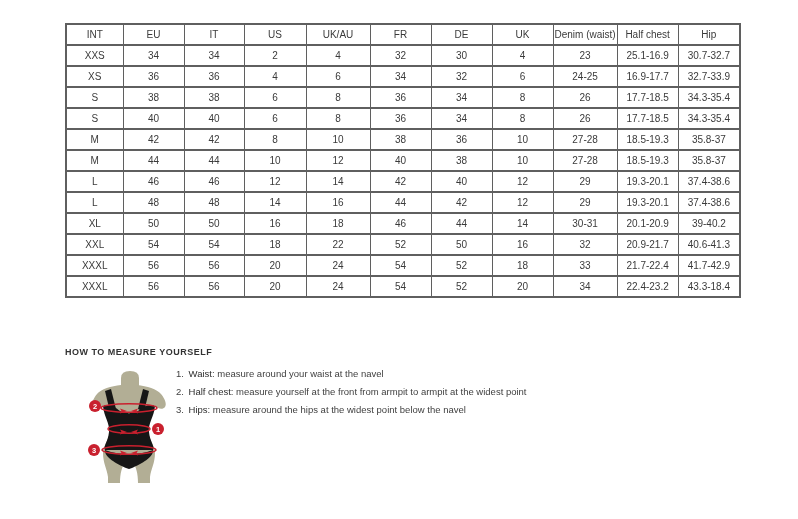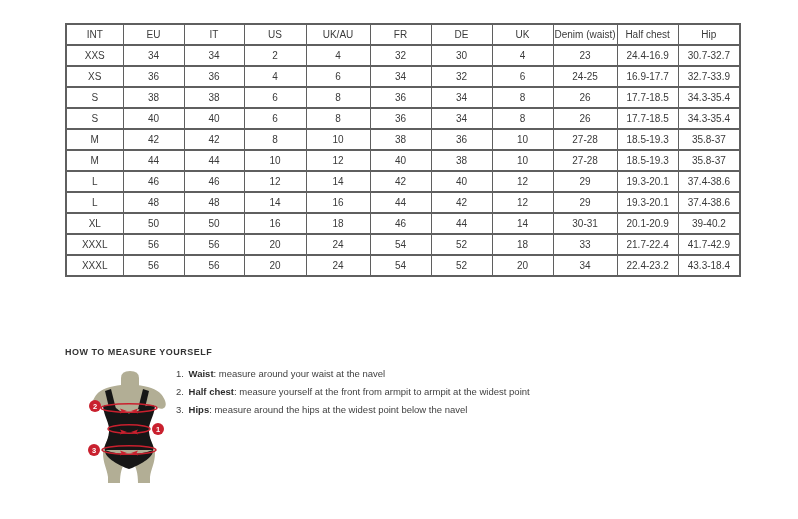--- a/index.html
+++ b/index.html
@@ -23,21 +23,21 @@
   }
   
   .measure-title{
     position:absolute;left:65px;top:347px;
     font-size:9px;font-weight:700;letter-spacing:.5px;color:#333333;
   }
   .figure{position:absolute;left:79px;top:369px;width:96px;height:128px;}
   .steps{position:absolute;left:176px;top:367px;font-size:9.5px;color:#3f3f3f;}
   .steps .step{height:18px;line-height:13px;white-space:nowrap;}
   .steps .num{margin-right:2px;}
-  .steps .lbl{font-weight:700;color:#2e2e2e;}
+  .steps .lbl{font-weight:400;color:#2e2e2e;}
 </style>
 </head>
 <body>
 
 <div class="table-wrap">
   <table class="size-table">
     <colgroup>
       <col style="width:57px">
         <col style="width:61px">
         <col style="width:60px">
@@ -69,21 +69,21 @@
         <tr>
           <td>XXS</td>
           <td>34</td>
           <td>34</td>
           <td>2</td>
           <td>4</td>
           <td>32</td>
           <td>30</td>
           <td>4</td>
           <td>23</td>
-          <td>24.4-16.9</td>
+          <td>25.1-16.9</td>
           <td>30.7-32.7</td>
         </tr>
         <tr>
           <td>XS</td>
           <td>36</td>
           <td>36</td>
           <td>4</td>
           <td>6</td>
           <td>34</td>
           <td>32</td>
@@ -175,20 +175,33 @@
           <td>50</td>
           <td>50</td>
           <td>16</td>
           <td>18</td>
           <td>46</td>
           <td>44</td>
           <td>14</td>
           <td>30-31</td>
           <td>20.1-20.9</td>
           <td>39-40.2</td>
+        </tr>
+        <tr>
+          <td>XXL</td>
+          <td>54</td>
+          <td>54</td>
+          <td>18</td>
+          <td>22</td>
+          <td>52</td>
+          <td>50</td>
+          <td>16</td>
+          <td>32</td>
+          <td>20.9-21.7</td>
+          <td>40.6-41.3</td>
         </tr>
         <tr>
           <td>XXXL</td>
           <td>56</td>
           <td>56</td>
           <td>20</td>
           <td>24</td>
           <td>54</td>
           <td>52</td>
           <td>18</td>

